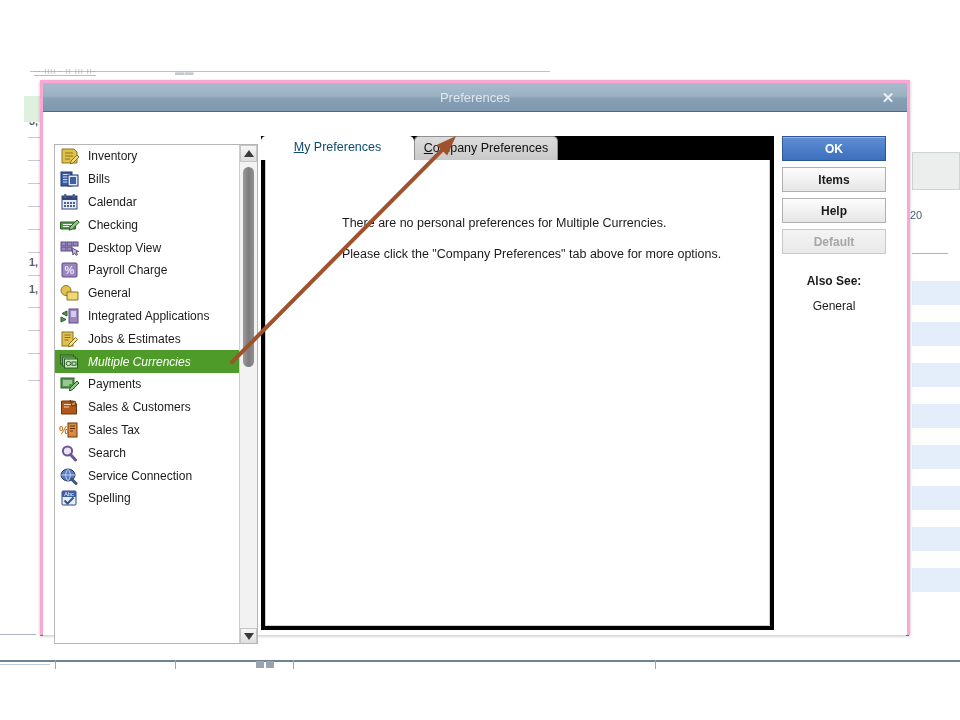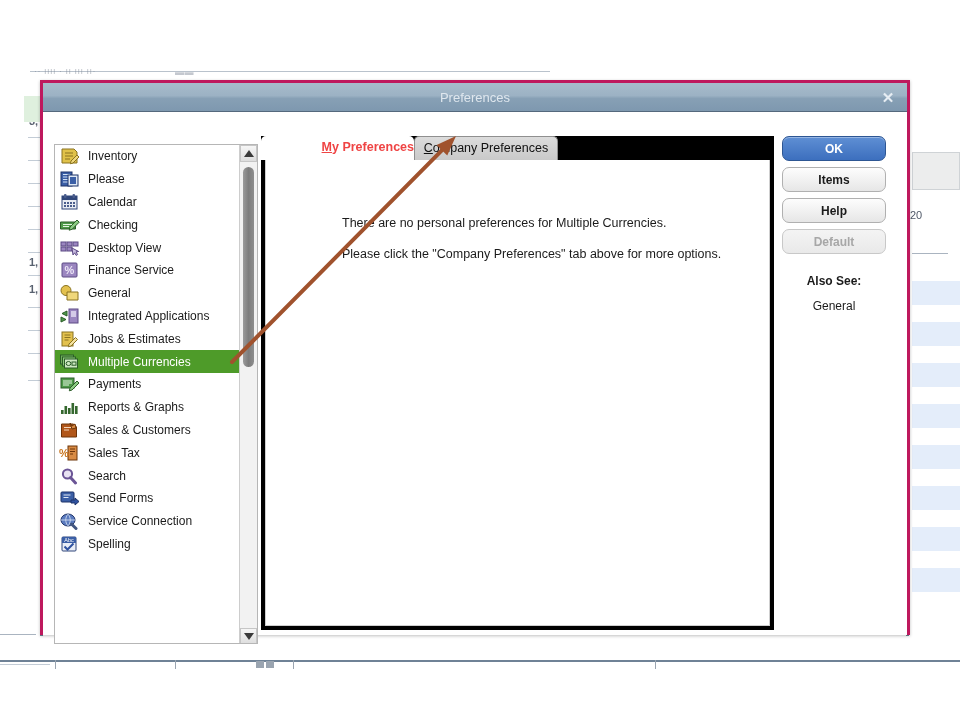--- a/index.html
+++ b/index.html
@@ -41,21 +41,21 @@
   .bg-rnum {
     position: absolute; color: #2f3a4c; font-size: 11px; opacity: .85;
   }
   .bg-hline { position: absolute; height: 1px; background: #aab4c0; }
   .bg-bottomrule { position: absolute; height: 2px; background: #6f8296; }
   .bg-botmark { position: absolute; background: #9aa4b0; }
 
   
   #dialog {
     position: absolute; left: 40px; top: 80px; width: 870px; height: 555px;
-    border: 3px solid #be185d;
+    border: 3px solid #f9a8d4;
     background: #ffffff;
     box-shadow: 0 1px 3px rgba(0,0,0,.25);
   }
   #titlebar {
     position: relative; height: 29px;
     background: linear-gradient(to bottom, #a7bbcb 0%, #9cb2c4 45%, #87a0b5 55%, #7e98af 100%);
     border-bottom: 1px solid #55697d;
   }
   #title {
     position: absolute; left: 0; right: 0; top: 0; line-height: 29px;
@@ -75,21 +75,21 @@
     border: 1px solid #b6b6b6; background: #ffffff; overflow: hidden;
   }
   #list { position: absolute; left: 0; top: 0; right: 18px; }
   .pref-item {
     display: flex; align-items: center; height: 22.8px;
     padding-left: 4px; cursor: pointer;
   }
   .pref-item .lbl {
     font-size: 12px; color: #1b1b1b; margin-left: 8px; white-space: nowrap;
   }
-  .pref-item.selected { background: #4e9b29; }
+  .pref-item.selected { background: #4e9b29; font-style: italic; }
   .pref-item.selected .lbl { color: #ffffff; }
   .ico { width: 21px; height: 18px; position: relative; flex: 0 0 21px; }
   .ico svg { display: block; }
 
   
   #sb {
     position: absolute; right: 0; top: 0; width: 18px; height: 500px;
     background: #f2f2f2; border-left: 1px solid #cdcdcd;
   }
   .sb-btn {
@@ -118,21 +118,21 @@
     position: absolute; left: 218px; top: 24px; width: 513px; height: 24px;
     background: #000000;
   }
   .tab {
     position: absolute; top: 0; height: 24px; line-height: 23px;
     font-size: 12.5px; color: #111; text-align: center; cursor: pointer;
     border-top-left-radius: 5px; border-top-right-radius: 5px;
   }
   #tab-my {
     left: 0; width: 153px; background: #ffffff;
-    font-weight: bold; color: #ef4444; text-align: right;
+    font-weight: normal; color: #0c4a6e;
   }
   #tab-company {
     left: 153px; width: 144px;
     background: linear-gradient(to bottom,#dcdcdc,#c9c9c9);
     border: 1px solid #8f8f8f; border-bottom: none;
   }
   .tab .hk { text-decoration: underline; }
 
   #panel {
     position: absolute; left: 218px; top: 48px; width: 513px; height: 470px;
@@ -149,21 +149,21 @@
   #ptext1 { top: 56px; }
   #ptext2 { top: 87px; }
 
   
   #rightcol {
     position: absolute; left: 739px; top: 24px; width: 118px; height: 500px;
   }
   .btn {
     width: 104px; height: 25px; margin-bottom: 6px;
     font-size: 12px; font-weight: bold; cursor: pointer;
-    border-radius: 7px; display: flex; align-items: center;
+    border-radius: 0; display: flex; align-items: center;
     justify-content: center; font-family: "Liberation Sans", sans-serif;
   }
   #btn-ok {
     background: linear-gradient(to bottom,#5f8fd4,#3c6fbe);
     border: 1px solid #2d5693; color: #ffffff;
     box-shadow: inset 0 1px 0 rgba(255,255,255,.35);
   }
   #btn-cancel, #btn-help {
     background: linear-gradient(to bottom,#fdfdfd,#e6e6e6);
     border: 1px solid #b0b0b0; color: #1b1b1b;
@@ -185,21 +185,21 @@
   #annot { position: absolute; inset: 0; pointer-events: none; }
 </style>
 </head>
 <body>
 
 <div id="screen">
 
   <div class="bg-layer">
     <div class="bg-toprule"></div>
 
-    <div class="bg-fragment" style="left:34px; top:66px;">·· ıııı   ·  ıı ııı ıı·</div>
+    <div class="bg-fragment" style="left:34px; top:66px;text-decoration:underline;">·· ıııı   ·  ıı ııı ıı·</div>
     <div class="bg-fragment" style="left:175px; top:67px; opacity:.45;">▬▬</div>
 
     <div class="bg-tick" style="top:104px;"></div>
     <div class="bg-tick" style="top:137px;"></div>
     <div class="bg-tick" style="top:160px;"></div>
     <div class="bg-tick" style="top:183px;"></div>
     <div class="bg-tick" style="top:206px;"></div>
     <div class="bg-tick" style="top:229px;"></div>
     <div class="bg-tick" style="top:252px;"></div>
     <div class="bg-tick" style="top:275px;"></div>
@@ -266,21 +266,21 @@
 
           <div class="pref-item">
             <span class="ico">
                 <svg width="21" height="18" viewBox="0 0 21 18">
               <rect x="2" y="2" width="11" height="14" fill="#3b5fa6" stroke="#1d3268"></rect>
               <path d="M4 4.5h7M4 7h7M4 9.5h7M4 12h5" stroke="#cfe0f5" stroke-width="1"></path>
               <rect x="9" y="5" width="10" height="11" fill="#dfe8f4" stroke="#1d3268"></rect>
               <rect x="11" y="7" width="6" height="7" fill="#3b5fa6"></rect>
                 </svg>
               </span>
-            <span class="lbl">Please</span>
+            <span class="lbl">Bills</span>
           </div>
 
           <div class="pref-item">
             <span class="ico">
                 <svg width="21" height="18" viewBox="0 0 21 18">
               <rect x="3" y="3" width="15" height="13" fill="#e8ecf3" stroke="#31477a"></rect>
               <rect x="3" y="3" width="15" height="4" fill="#31477a"></rect>
               <rect x="5" y="1" width="2.5" height="4" rx="1" fill="#4a5d8c"></rect>
               <rect x="13.5" y="1" width="2.5" height="4" rx="1" fill="#4a5d8c"></rect>
               <g fill="#4a5d8c">
@@ -325,21 +325,21 @@
             <span class="lbl">Desktop View</span>
           </div>
 
           <div class="pref-item">
             <span class="ico">
                 <svg width="21" height="18" viewBox="0 0 21 18">
               <rect x="3" y="2" width="15" height="14" rx="1" fill="#9b86c0" stroke="#5c4a85"></rect>
               <text x="10.5" y="13" font-size="11" font-weight="bold" fill="#ece6f6" text-anchor="middle" font-family="Liberation Sans, sans-serif">%</text>
                 </svg>
               </span>
-            <span class="lbl">Finance Service</span>
+            <span class="lbl">Payroll Charge</span>
           </div>
 
           <div class="pref-item">
             <span class="ico">
                 <svg width="21" height="18" viewBox="0 0 21 18">
               <circle cx="7" cy="6.5" r="5" fill="#e3c14e" stroke="#8a7320"></circle>
               <path d="M8 8h11v8H8z" fill="#f0d77a" stroke="#8a7320"></path>
                 </svg>
               </span>
             <span class="lbl">General</span>
@@ -388,34 +388,20 @@
               <rect x="2" y="3" width="13" height="10" fill="#4f9a4a" stroke="#2b5c28"></rect>
               <path d="M4 6h9M4 8h9M4 10h6" stroke="#e4f3e2" stroke-width="1"></path>
               <path d="M11 13l7-7 2 2-7 7-2.7.8z" fill="#8ccb83" stroke="#2b5c28"></path>
                 </svg>
               </span>
             <span class="lbl">Payments</span>
           </div>
 
 
 
-          <div class="pref-item">
-            <span class="ico">
-                <svg width="21" height="18" viewBox="0 0 21 18">
-              <g fill="#35682f">
-                <rect x="2" y="12" width="2.6" height="4"></rect>
-                    <rect x="5.5" y="8" width="2.6" height="8"></rect>
-                <rect x="9" y="10" width="2.6" height="6"></rect>
-                    <rect x="12.5" y="5" width="2.6" height="11"></rect>
-                <rect x="16" y="8" width="2.6" height="8"></rect>
-                  </g>
-                </svg>
-              </span>
-            <span class="lbl">Reports &amp; Graphs</span>
-          </div>
 
           <div class="pref-item">
             <span class="ico">
                 <svg width="21" height="18" viewBox="0 0 21 18">
               <path d="M2.5 3h12l3 3v10h-15z" fill="#b1571a" stroke="#6d3409"></path>
               <path d="M5 6.5h7M5 9h5" stroke="#f3d7bd" stroke-width="1.1"></path>
               <path d="M11 2l2 3 3-2 1 4-4 1z" fill="#d98b44" stroke="#6d3409"></path>
                 </svg>
               </span>
             <span class="lbl">Sales &amp; Customers</span>
@@ -435,30 +421,20 @@
           <div class="pref-item">
             <span class="ico">
                 <svg width="21" height="18" viewBox="0 0 21 18">
               <circle cx="8.5" cy="7" r="4.6" fill="#e8e2f2" stroke="#6b5596" stroke-width="2"></circle>
               <path d="M11.5 10.5l5 5.5" stroke="#6b5596" stroke-width="3" stroke-linecap="round"></path>
                 </svg>
               </span>
             <span class="lbl">Search</span>
           </div>
 
-          <div class="pref-item">
-            <span class="ico">
-                <svg width="21" height="18" viewBox="0 0 21 18">
-              <rect x="2" y="3" width="13" height="10" rx="1" fill="#3b5fa6" stroke="#1d3268"></rect>
-              <path d="M4.5 6h7M4.5 8.5h5" stroke="#dfe8f4" stroke-width="1.1"></path>
-              <path d="M12 11h4v-2l4 3.5-4 3.5v-2h-4z" fill="#2f52a0" stroke="#1d3268"></path>
-                </svg>
-              </span>
-            <span class="lbl">Send Forms</span>
-          </div>
 
           <div class="pref-item">
             <span class="ico">
                 <svg width="21" height="18" viewBox="0 0 21 18">
               <ellipse cx="9" cy="8" rx="7" ry="6" fill="#5b7bbf" stroke="#1d3268"></ellipse>
               <path d="M2 8h14M9 2.2c3 3 3 8.6 0 11.6M9 2.2c-3 3-3 8.6 0 11.6" stroke="#cfdcf0" stroke-width=".9" fill="none"></path>
               <path d="M12.5 12l4.5 4.5" stroke="#41557f" stroke-width="3" stroke-linecap="round"></path>
                 </svg>
               </span>
             <span class="lbl">Service Connection</span>

